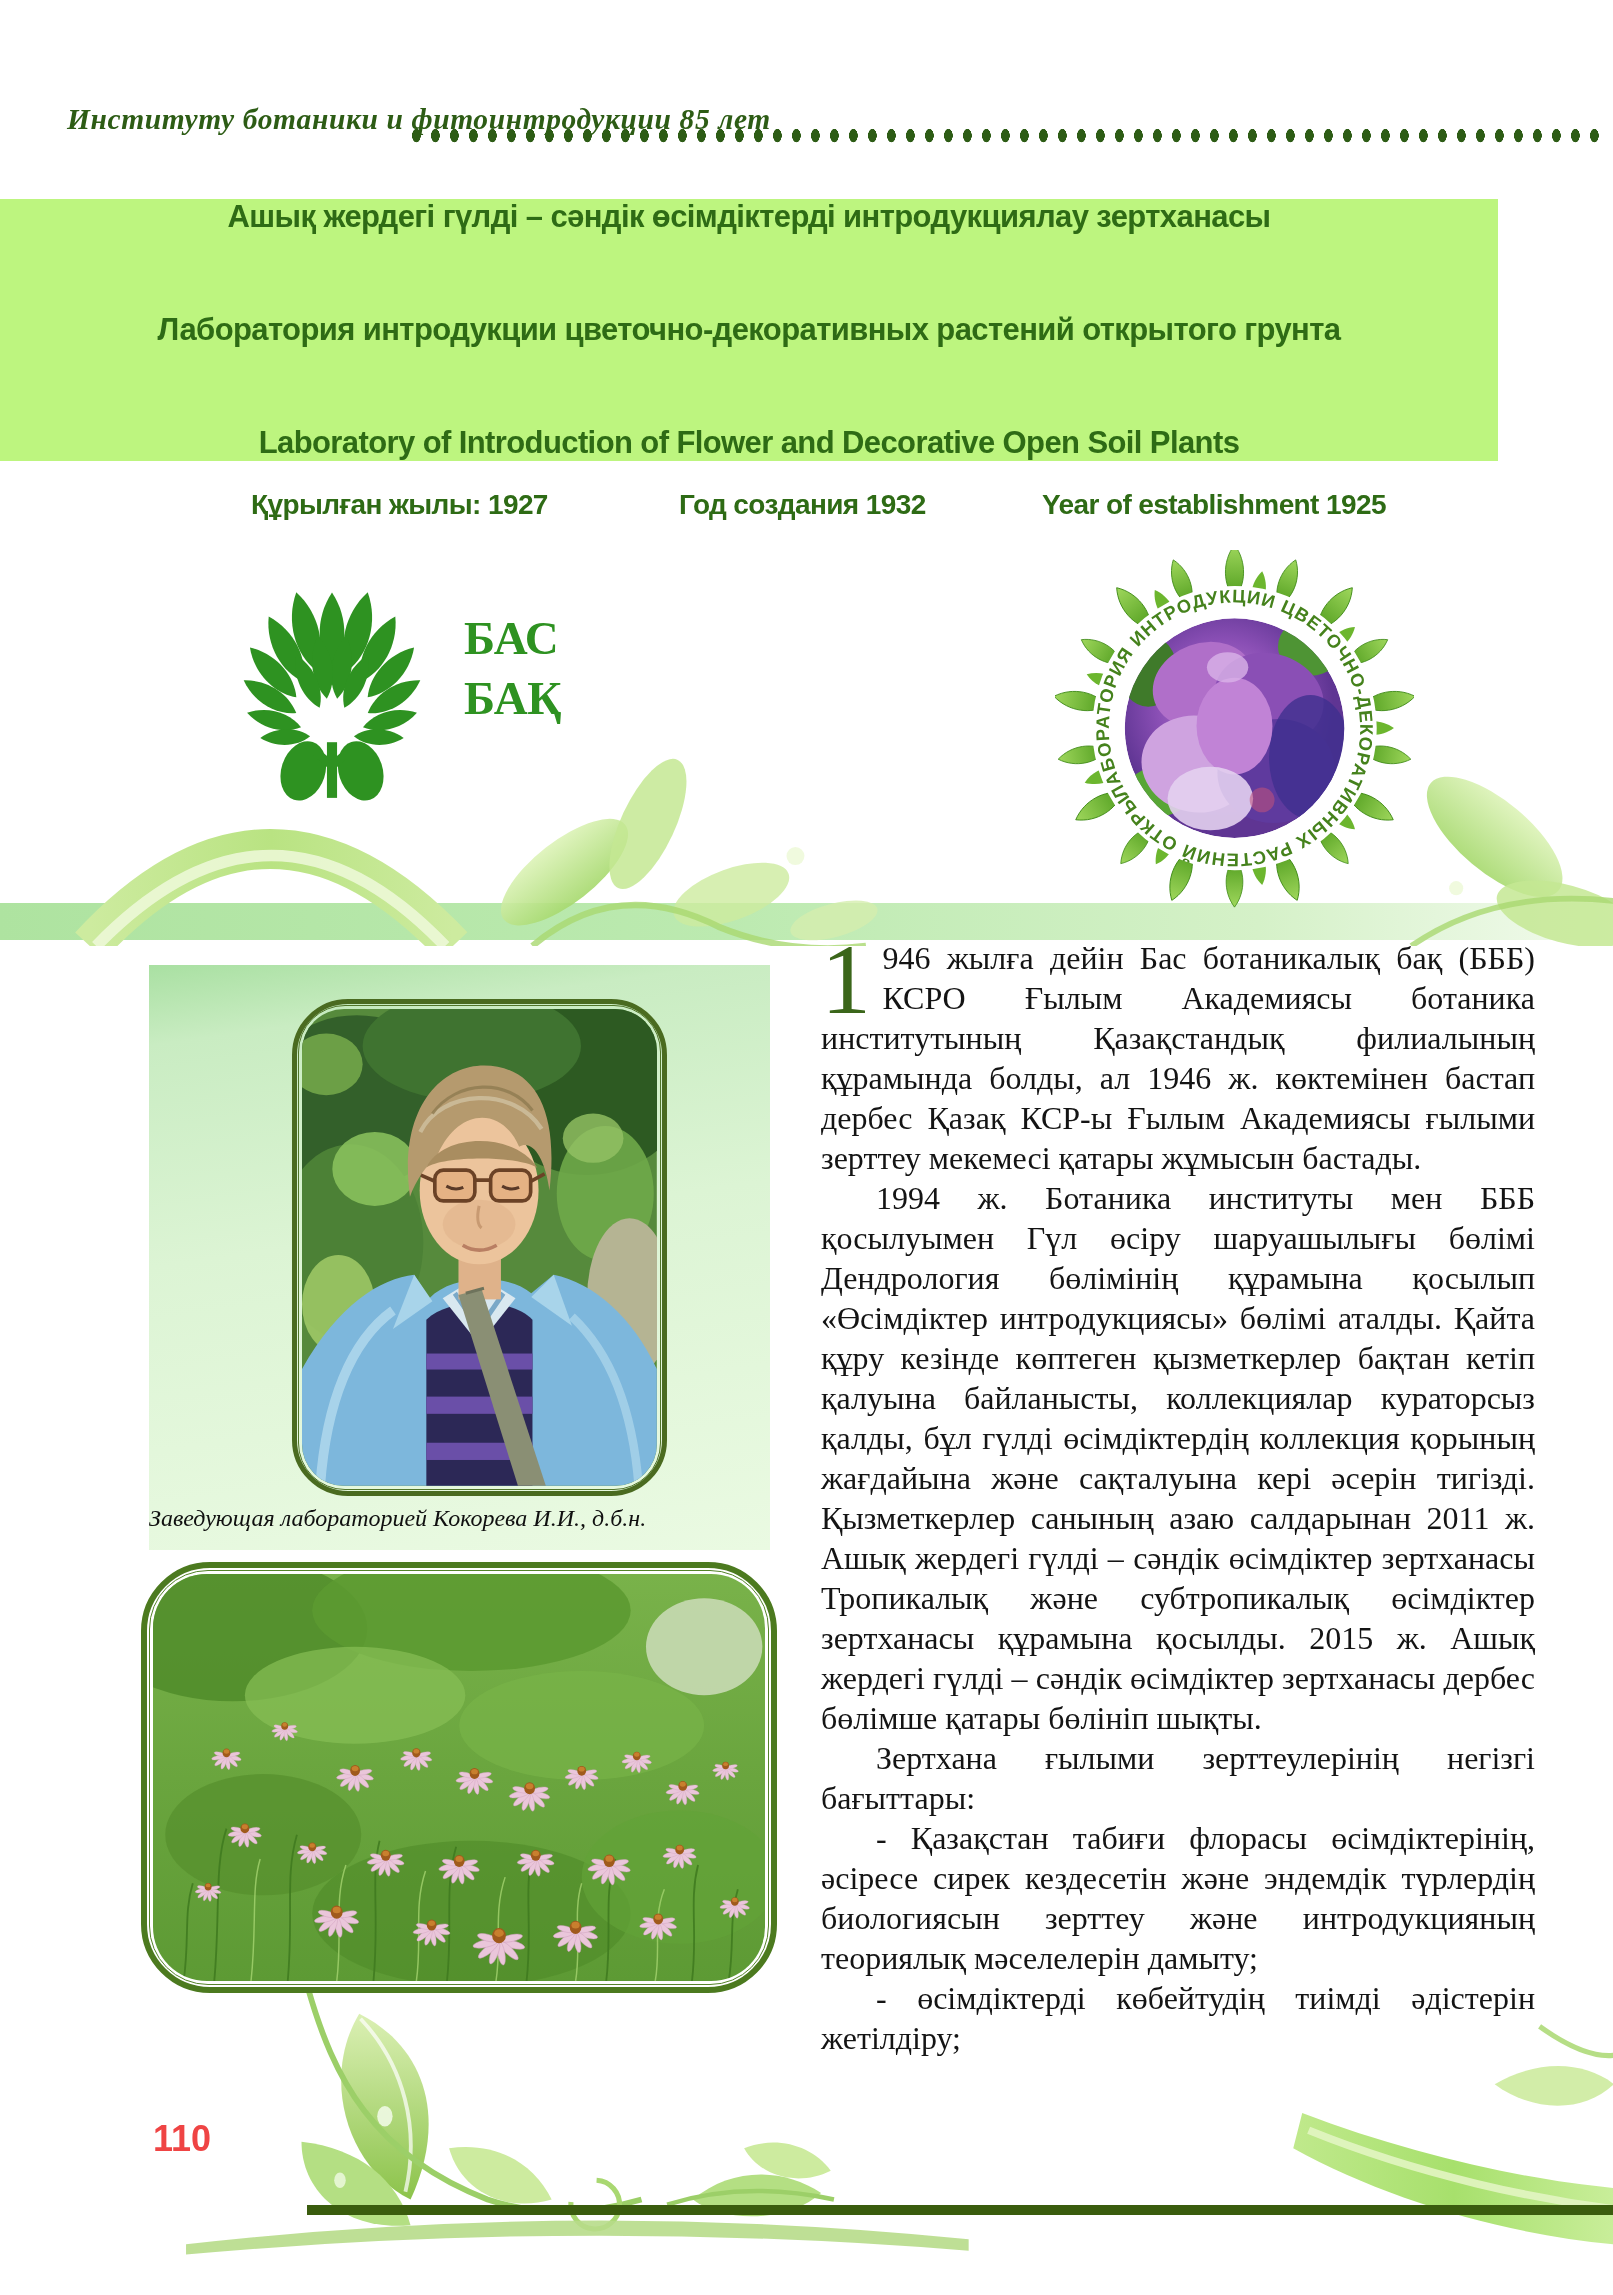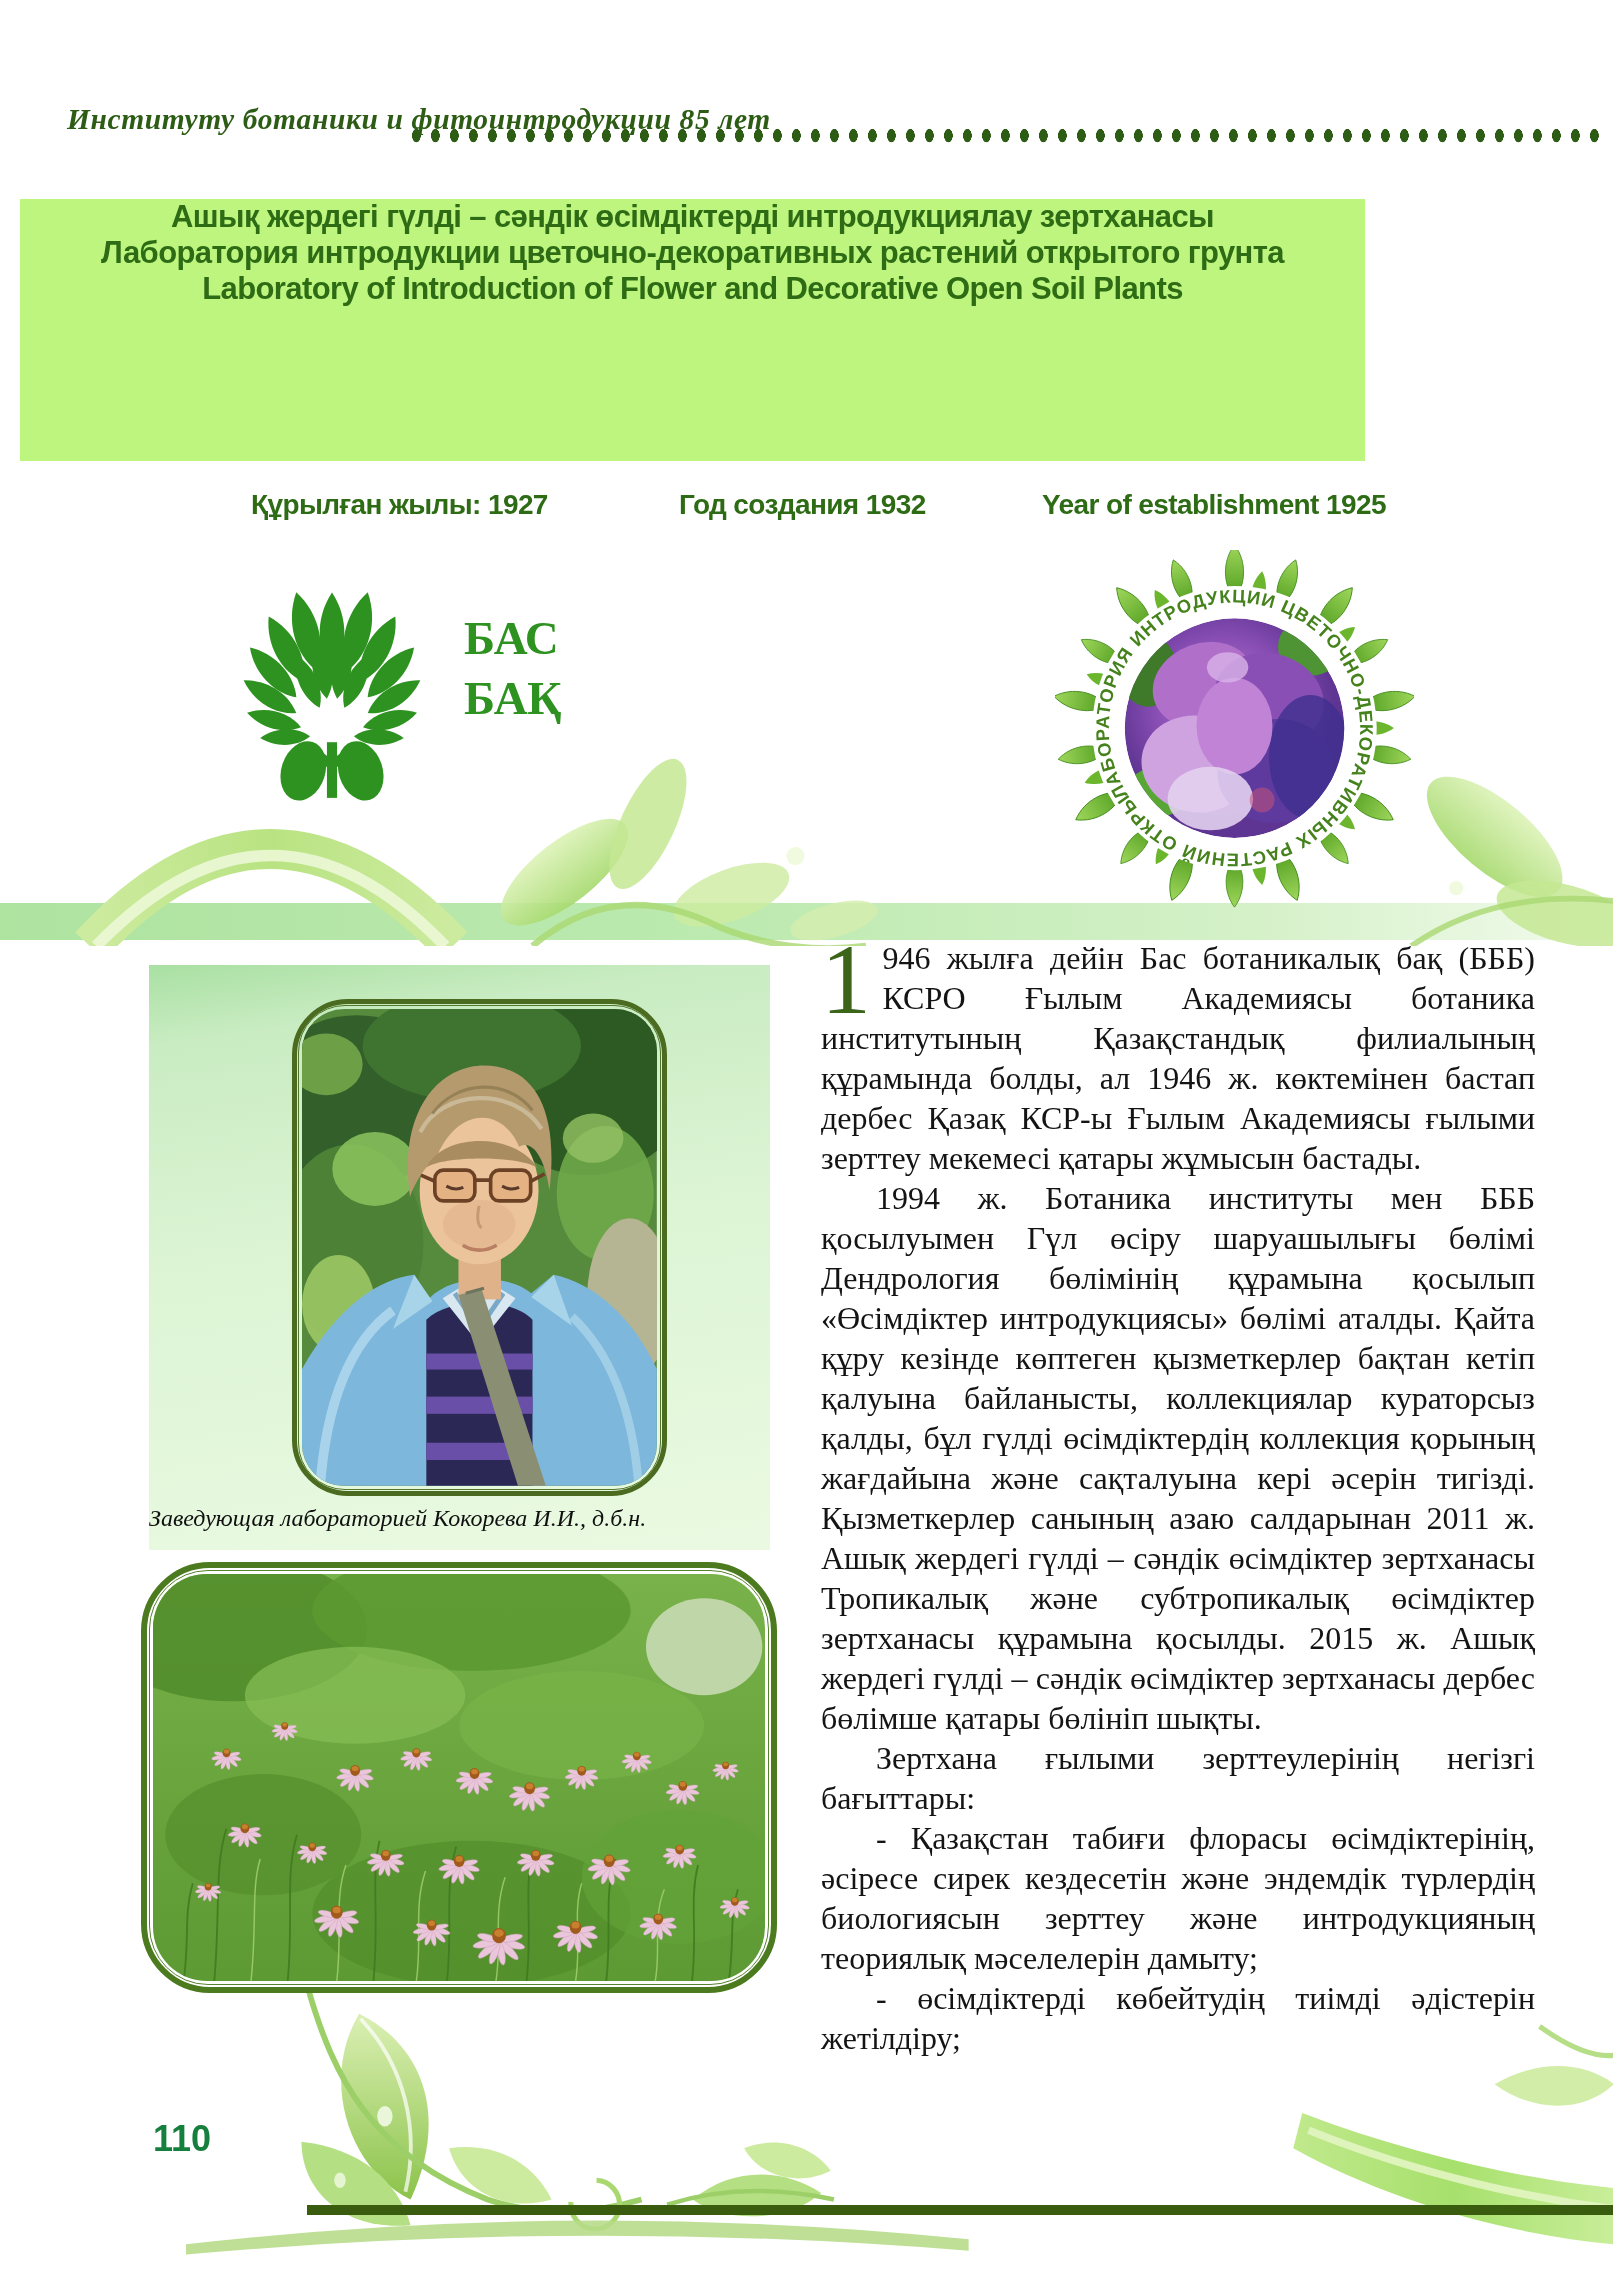--- a/index.html
+++ b/index.html
@@ -7,22 +7,22 @@
         font-family:"Liberation Serif", serif;}
 
   
   .running-title{position:absolute;left:67px;top:103px;font-family:Liberation Serif, serif;
        font-style:italic;font-weight:bold;font-size:29.5px;color:#2d5c15;letter-spacing:0.6px;white-space:nowrap;}
   .dotted-rule{position:absolute;left:410px;right:6.4px;top:126px;height:19px;
        background-image:radial-gradient(4.5px 7px at 6.4px 9.6px,#2d5c15 92%,rgba(0,0,0,0) 100%);
        background-size:19px 19px;background-repeat:repeat-x;}
 
   
-  .banner{position:absolute;left:0;top:199px;width:1345px;height:262px;background:#bdf57f;
-       display:flex;flex-direction:column;justify-content:flex-start;align-items:center;margin-left:20px;}
+  .banner{position:absolute;left:0;top:199px;width:1498px;height:262px;background:#bdf57f;
+       display:flex;flex-direction:column;justify-content:space-between;align-items:center;}
   .banner div{font-family:"Liberation Sans", sans-serif;font-weight:bold;font-size:31px;
        color:#2e6b15;letter-spacing:-0.6px;white-space:nowrap;}
 
   
   .estab{position:absolute;top:489px;height:38px;font-family:"Liberation Sans", sans-serif;
        font-weight:bold;font-size:28px;color:#2e6b15;letter-spacing:-0.6px;white-space:nowrap;}
   .estab.kk{left:251px;} .estab.ru{left:679px;} .estab.en{left:1042px;}
 
   
   .logo-tree{position:absolute;left:226px;top:587px;width:212px;height:221px;}
@@ -60,21 +60,21 @@
   .article{position:absolute;left:821px;top:938px;width:714px;z-index:2;
        font-size:32px;line-height:40px;color:#141414;text-align:justify;}
   .article p{margin:0;}
   .article p.ind{text-indent:55px;}
   .dropcap{float:left;font-size:100px;line-height:76px;padding:3.8px 11.5px 0 0;color:#3b661a;}
 
   
   .bottom-decor{position:absolute;left:0;top:1988px;width:1614px;height:307px;z-index:1;}
   .bottom-bar{position:absolute;left:307px;top:2205px;width:1307px;height:9.6px;background:#3a5c0e;z-index:2;}
   .page-number{position:absolute;left:153px;top:2118px;font-family:"Liberation Sans", sans-serif;
-       font-weight:bold;font-size:36px;color:#15803d;z-index:3;}
+       font-weight:bold;font-size:36px;color:#ef4444;z-index:3;}
 </style>
 </head>
 <body>
 
 <div class="page">
 
   <div class="running-title">Институту ботаники и фитоинтродукции 85 лет</div>
   <div class="dotted-rule"></div>
 
   <div class="banner">

